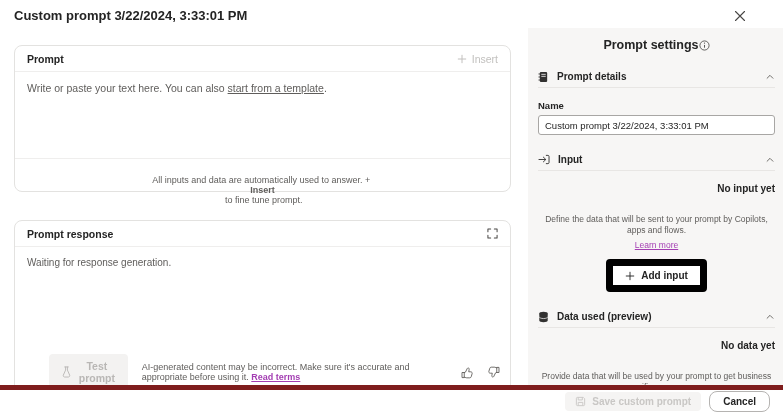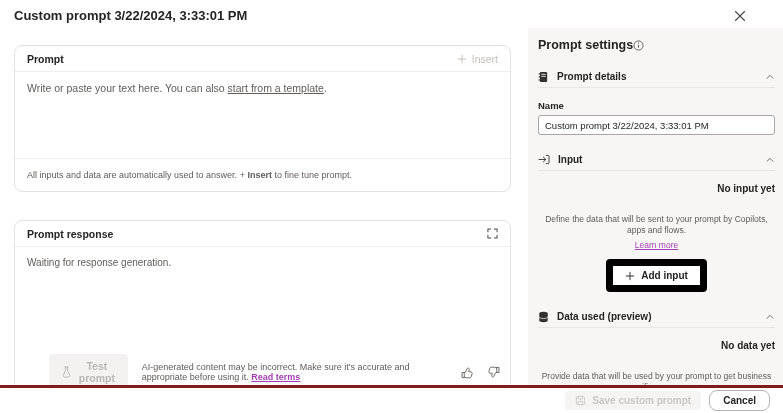--- a/index.html
+++ b/index.html
@@ -19,38 +19,38 @@
   .card-prompt { top:45px; height:147px; }
   .card-response { top:200px; height:178px;margin-top:20px; }
   .card-head { display:flex; justify-content:space-between; align-items:center;
     height:26px; padding:0 12px; border-bottom:1px solid #efeeed; }
   .card-title { font-size:10.5px; font-weight:700; }
   .insert-btn { display:flex; align-items:center; gap:5px; color:#c2c0be; font-size:10.5px; cursor:default; }
   .card-body { padding:9px 12px; font-size:10.5px; color:#5f5d5b; line-height:1.45; }
   .gray-link { color:#5f5d5b; text-decoration:underline; cursor:pointer; }
   .card-note { position:absolute; left:0; right:0; bottom:0; height:26px;
     border-top:1px solid #efeeed; display:flex; align-items:center; padding:16px 12px;
-    font-size:9px; color:#5f5d5b; white-space:pre; }
+    font-size:9px; color:#5f5d5b; white-space:pre;flex-direction:column; }
   .card-note b { font-weight:700; }
   .expand-btn { color:#484644; display:flex; cursor:pointer; }
 
   .test-row { position:absolute; left:34px; right:10px; bottom:7px;
     display:flex; align-items:center; gap:14px; }
   .test-btn { display:flex; align-items:center; gap:6px; background:#f3f2f1;
     border:none; border-radius:4px; color:#b9b7b5; font-size:10.5px; font-weight:600;
     padding:6px 12px; font-family:inherit; }
   .disclaimer { font-size:9px; color:#5f5d5b; }
   .terms-link { color:var(--link); text-decoration:underline; font-weight:600; cursor:pointer; }
   .thumbs { display:flex; gap:13px; color:#55534f; }
   .thumb { cursor:pointer; display:flex; }
 
   
   .settings-panel { position:absolute; left:528px; top:28px; width:255px; height:357px;
     background:#f7f6f5; padding:10px 8px 0 10px; }
-  .settings-title-row { display:flex; align-items:center; margin-bottom:14px; }
+  .settings-title-row { display:flex; align-items:center; margin-bottom:14px;justify-content:center; }
   .settings-title { font-size:12.5px; font-weight:600; }
   .info-icon { color:#484644; display:flex; cursor:pointer; }
   .acc { margin-bottom:14px; }
   .acc-head { display:flex; align-items:center; gap:8px; height:22px;
     border-bottom:1px solid #e8e6e4; cursor:pointer; }
   .acc-label { font-size:10px; font-weight:600; }
   .acc-icon { display:flex; color:#323130; }
   .chev { margin-left:auto; color:#55534f; display:flex; }
   .field-label { font-size:9.5px; font-weight:600; margin-top:12px; }
   .name-input { width:100%; height:20px; margin-top:4px; border:1px solid #a8a6a4;
@@ -59,21 +59,21 @@
   .empty-title { font-size:10px; font-weight:700; text-align:right; margin-top:12px; }
   .empty-desc { font-size:8.5px; color:#5f5d5b; text-align:center; margin-top:20px; line-height:1.3; }
   .learn-link { display:block; text-align:center; font-size:8.5px; color:var(--link);
     text-decoration:underline; margin-top:4px; cursor:pointer; }
   .add-btn { display:flex; align-items:center; gap:6px; margin:9px auto 3px;
     background:#fff; border:7px solid #000000; border-radius:4px; font-size:10px;
     font-weight:600; padding:4px 12px; color:#242424; font-family:inherit; cursor:pointer; }
 
   
   .footer { position:absolute; left:0; right:0; top:385px; height:28px;
-    background:#fff; border-top:3px solid #7f1d1d; display:flex; align-items:center;
+    background:#fff; border-top:5px solid #7f1d1d; display:flex; align-items:center;
     justify-content:flex-end; gap:8px; padding:0 13px; }
   .save-btn { display:flex; align-items:center; gap:6px; background:#f5f4f3; border:none;
     border-radius:4px; color:#c9c7c5; font-size:10px; font-weight:600; padding:4px 10px;
     font-family:inherit; }
   .cancel-btn { background:#fff; border:1px solid #b5b3b1; border-radius:8px;
     font-size:10px; font-weight:600; padding:4px 13px; color:#242424; font-family:inherit; cursor:pointer; }
   svg { flex:none; }
 </style>
 </head>
 <body>

